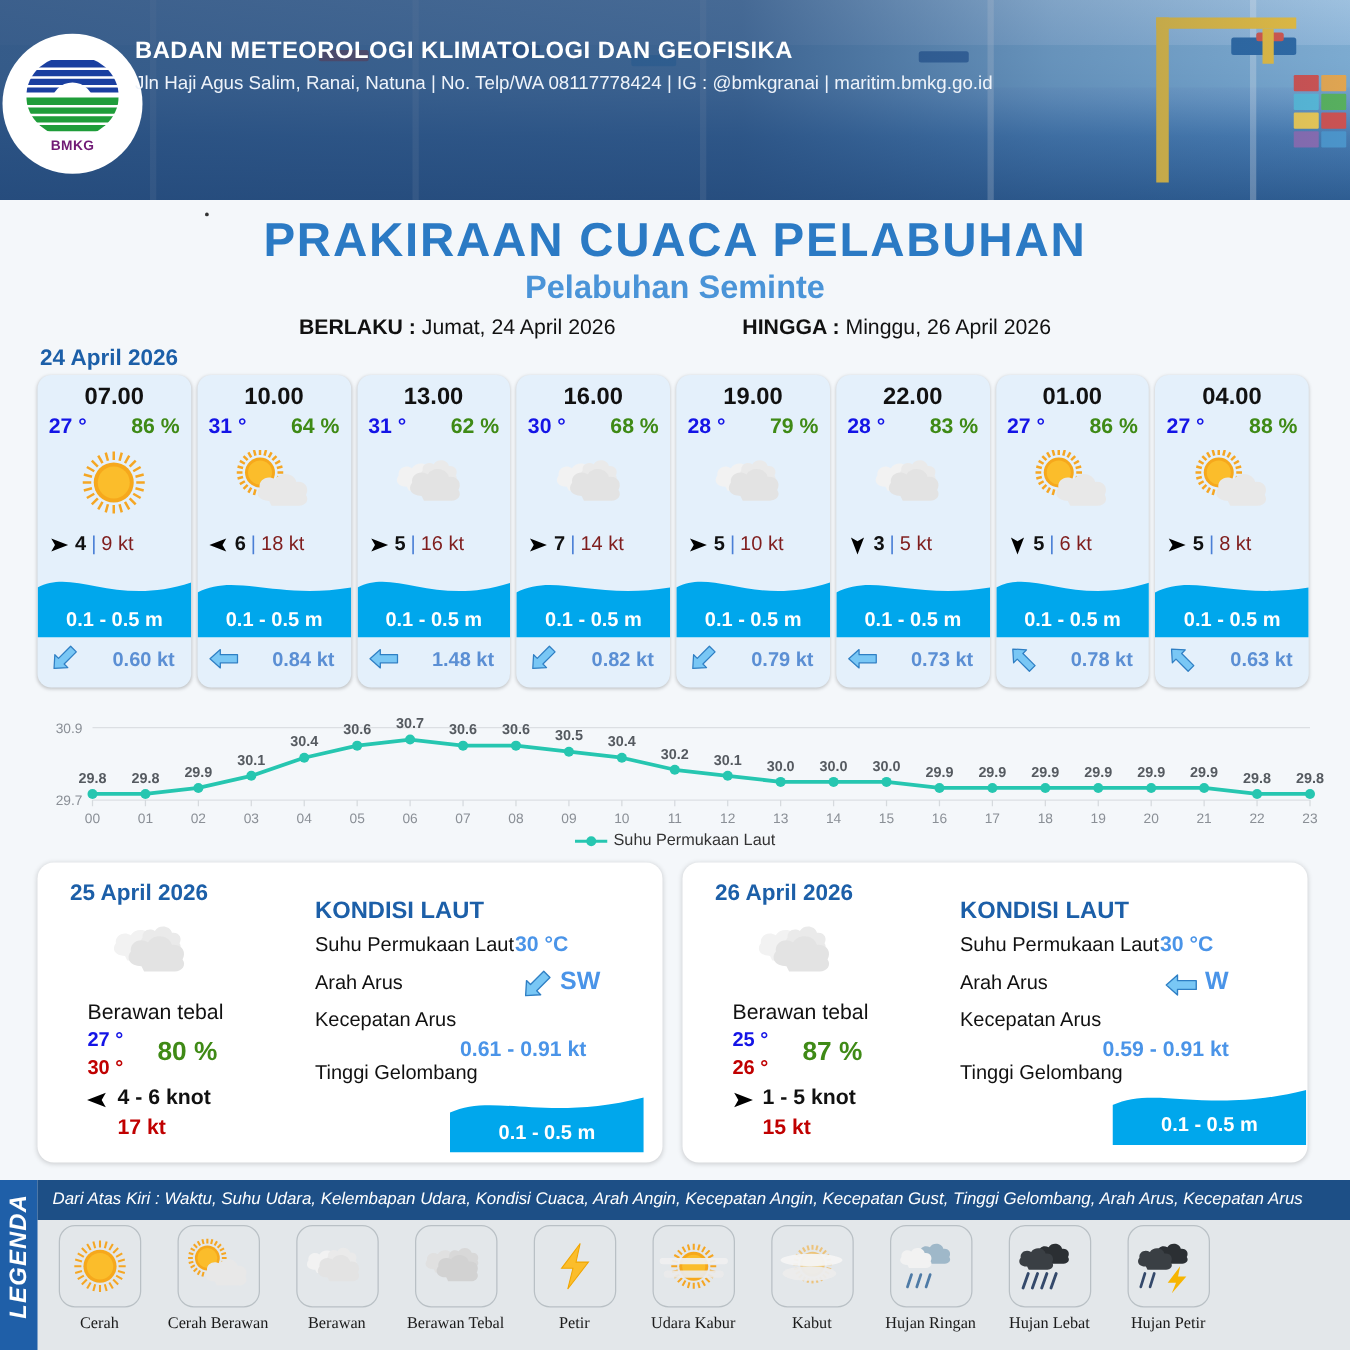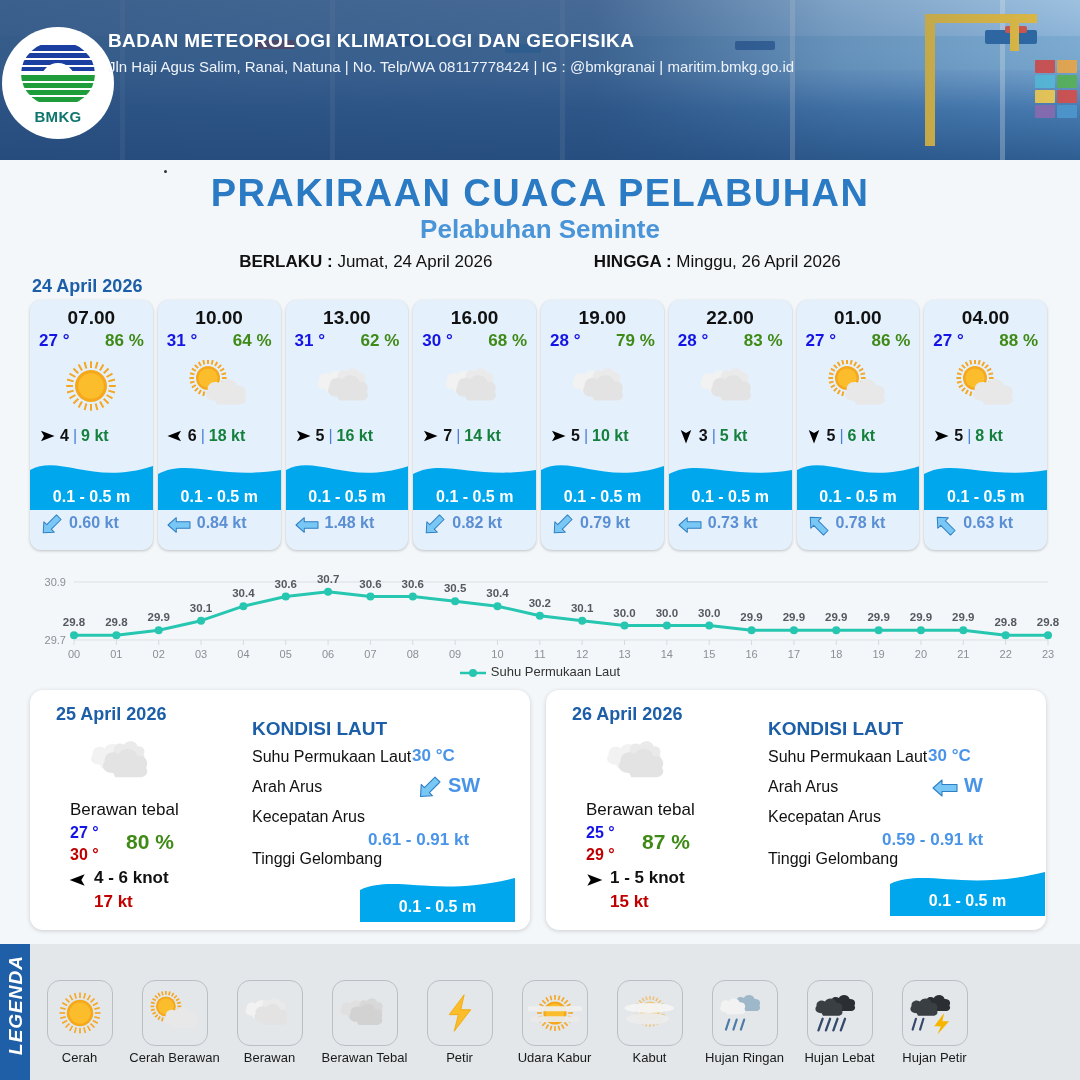--- a/index.html
+++ b/index.html
@@ -16,21 +16,21 @@
   .hdr-win { position:absolute; top:0; width:5px; height:160px; background:rgba(255,255,255,.30); }
   .hdr-overlay { position:absolute; inset:0; background:linear-gradient(90deg, rgba(36,72,120,.82) 0%, rgba(36,72,120,.74) 55%, rgba(36,72,120,.30) 78%, rgba(36,72,120,.08) 100%); }
   .hdr-ship { position:absolute; border-radius:2px; }
   .crane { position:absolute; background:#f2c53d; }
   .cont { position:absolute; border-radius:1px; }
 
   .logo-wrap { position:absolute; left:2px; top:27px; width:112px; height:112px; background:#fff; border-radius:56px; display:flex; flex-direction:column; align-items:center; justify-content:center; z-index:5; }
   .logo-circle { width:74px; height:66px; border-radius:37px/33px; overflow:hidden; position:relative; background:#fff; }
   .lg-arc { position:absolute; left:0; width:74px; background:#1a3fa0; }
   .lg-grn { position:absolute; left:0; width:74px; background:#1f9d3a; }
-  .logo-text { font-size:15px; font-weight:bold; color:#0f766e; letter-spacing:.3px; margin-top:1px; }
+  .logo-text { font-size:11px; font-weight:bold; color:#701a75; letter-spacing:.3px; margin-top:1px; }
 
   .hdr-txt { position:absolute; left:108px; top:30px; z-index:6; }
   .hdr-line1 { font-size:19px; font-weight:bold; color:#fff; letter-spacing:.4px; }
   .hdr-line2 { font-size:30px; font-weight:bold; color:#fff; margin-top:3px; letter-spacing:.2px; }
   .hdr-line3 { font-size:15px; color:#eef3fa; margin-top:6px; }
 
   
   .title-main { position:absolute; left:0; top:172px; width:1080px; text-align:center;
     font-size:38px; font-weight:bold; color:#2b7ac4; letter-spacing:1.4px; }
   .title-sub { position:absolute; left:0; top:214px; width:1080px; text-align:center;
@@ -49,26 +49,26 @@
     box-shadow:0 1px 3px rgba(0,0,0,.22); position:relative; overflow:hidden; }
   .c-time { text-align:center; font-size:19px; font-weight:bold; color:#111; margin-top:7px; }
   .c-row2 { display:flex; justify-content:space-between; padding:2px 9px 0 9px; }
   .c-temp { font-size:17px; font-weight:bold; color:#1414e6; }
   .c-hum  { font-size:17px; font-weight:bold; color:#3f8a16; }
   .c-icon { height:62px; display:flex; align-items:center; justify-content:center; margin-top:4px; }
   .c-wind { display:flex; align-items:center; padding:0 7px; height:30px; margin-top:4px; }
   .c-wdir { width:20px; height:18px; flex:0 0 20px; }
   .c-wdeg { font-size:16px; font-weight:bold; color:#111; margin-left:3px; }
   .c-bar  { color:#4a7fd6; font-size:16px; margin:0 4px; }
-  .c-gust { font-size:16px; font-weight:bold; color:#15803d; }
+  .c-gust { font-size:16px; font-weight:normal; color:#7f1d1d; }
   .c-wave-wrap { position:absolute; left:0; bottom:40px; width:123px; height:58px; }
   .c-wave-svg { position:absolute; left:0; bottom:0; width:123px; height:58px; }
   .c-wave-txt { position:absolute; left:0; bottom:4px; width:123px; text-align:center;
     font-size:16px; font-weight:bold; color:#fff; }
-  .c-curr { position:absolute; left:0; bottom:6px; width:123px; height:30px; display:flex; padding-left:8px; }
+  .c-curr { position:absolute; left:0; bottom:6px; width:123px; height:30px; display:flex; align-items:center; padding-left:8px;gap:21px; }
   .c-curr-txt { font-size:16px; font-weight:bold; color:#5b8fd4; margin-left:5px; }
 
   
   .chart { position:absolute; left:22px; top:558px; width:1038px; height:110px; }
   .chart-legend { position:absolute; left:0; top:664px; width:1080px; text-align:center; font-size:13px; color:#333; }
   .leg-mark { display:inline-block; vertical-align:middle; margin-right:5px; }
 
   
   .day-panel { position:absolute; top:690px; width:500px; height:240px; background:#fff;
     border-radius:13px; box-shadow:0 1px 4px rgba(0,0,0,.17); }
@@ -88,21 +88,21 @@
   .dp-wave { position:absolute; width:155px; height:50px; }
   .dp-wave-txt { position:absolute; width:155px; text-align:center; font-size:16px; font-weight:bold; color:#fff; }
 
   
   .legenda { position:absolute; left:0; top:944px; width:1080px; height:136px; background:#e3e7ea; }
   .lg-side { position:absolute; left:0; top:0; width:30px; height:136px; background:#1f5fa8; }
   .lg-side span { position:absolute; left:-37px; top:50px; width:105px; text-align:center;
     transform:rotate(-90deg); color:#fff; font-size:19px; font-weight:bold; font-style:italic; letter-spacing:1px; }
   .lg-top { position:absolute; left:30px; top:0; width:1050px; height:32px; background:#1d4f86; }
   .lg-top span { position:absolute; left:12px; top:7px; font-size:13.5px; font-style:italic; color:#fff; }
-  .lg-items { position:absolute; left:32px; top:36px; width:1044px; display:flex; }
+  .lg-items { position:absolute; left:32px; top:36px; width:1044px; display:flex;font-family:Liberation Serif, serif; }
   .lg-item { width:95px; text-align:center; }
   .lg-box { width:66px; height:66px; margin:0 auto; border:1px solid #b9c0c5; border-radius:13px;
     display:flex; align-items:center; justify-content:center; }
   .lg-cap { font-size:13px; color:#1a1a1a; margin-top:4px; }
 </style>
 </head>
 <body>
 
 <div class="header">
   <div class="hdr-bg"></div>
@@ -773,21 +773,21 @@
         </g>
         <g transform="translate(22,6) scale(0.68)">
           <path d="M14 26 C5 26 2 20 6 15 C5 8 13 4 19 8 C23 1 35 2 37 10 C45 9 48 16 45 21 C48 25 45 30 39 30 L16 30 Z" fill="#eaeaea"></path>
         </g>
         <g transform="translate(12,12) scale(0.95)">
           <path d="M14 26 C5 26 2 20 6 15 C5 8 13 4 19 8 C23 1 35 2 37 10 C45 9 48 16 45 21 C48 25 45 30 39 30 L16 30 Z" fill="#e3e3e3"></path>
         </g>
       </svg></div>
     <div class="dp-cond">Berawan tebal</div>
     <div class="dp-tmin">25 °</div>
-    <div class="dp-tmax">29 °</div>
+    <div class="dp-tmax">26 °</div>
     <div class="dp-hum">87 %</div>
     <div class="dp-warr"><svg width="24" height="20" viewBox="0 0 24 24">
     <g transform="rotate(0 12 12)">
       <path d="M22 12 L4 5 L8 12 L4 19 Z" fill="#000"></path>
     </g>
       </svg></div>
     <div class="dp-wind">1  - 5 knot</div>
     <div class="dp-gust">15 kt</div>
 
     <div class="dp-kl">KONDISI LAUT</div>
@@ -807,20 +807,23 @@
       <svg width="155" height="50" viewBox="0 0 155 50" preserveAspectRatio="none">
         <path d="M0 18 C 35 2, 75 26, 155 6 L155 50 L0 50 Z" fill="#00a7ec"></path>
       </svg>
     </div>
     <div class="dp-wave-txt" style="left:344px; top:202px">0.1 - 0.5 m</div>
   </div>
 
 <div class="legenda">
   <div class="lg-side">
     <span>LEGENDA</span>
+  </div>
+  <div class="lg-top">
+    <span>Dari Atas Kiri : Waktu, Suhu Udara, Kelembapan Udara, Kondisi Cuaca, Arah Angin, Kecepatan Angin, Kecepatan Gust, Tinggi Gelombang, Arah Arus, Kecepatan Arus</span>
   </div>
   <div class="lg-items" id="legitems">
       <div class="lg-item">
     <div class="lg-box">
           <svg width="58" height="46" viewBox="0 0 70 52">
             <g opacity="1">
               <line x1="53" y1="26" x2="59.8" y2="26" stroke="#f5a623" stroke-width="2"></line>
               <line x1="52.38666487320323" y1="30.65874281184537" x2="58.95496049196889" y2="32.41871231854252" stroke="#f5a623" stroke-width="2"></line>
               <line x1="50.588457268119896" y1="35" x2="56.477430013854075" y2="38.4" stroke="#f5a623" stroke-width="2"></line>
               <line x1="47.72792206135786" y1="38.72792206135786" x2="52.53624817342638" y2="43.53624817342637" stroke="#f5a623" stroke-width="2"></line>

